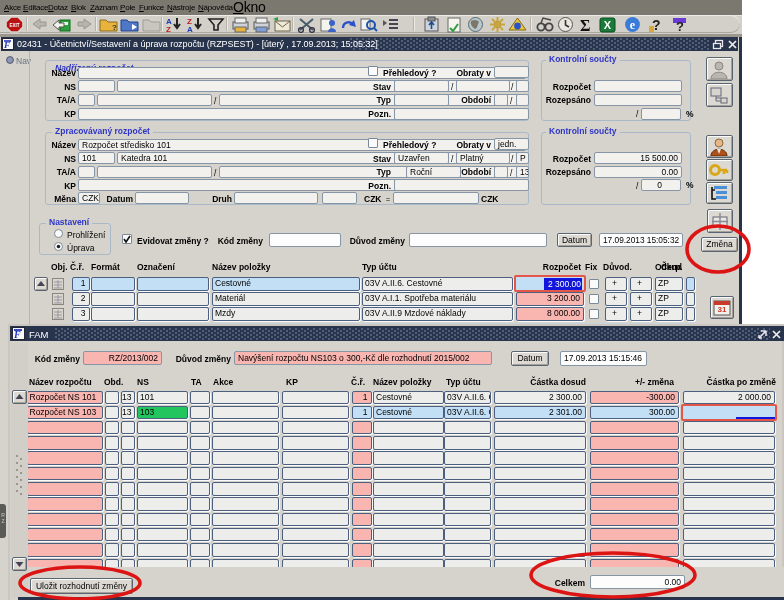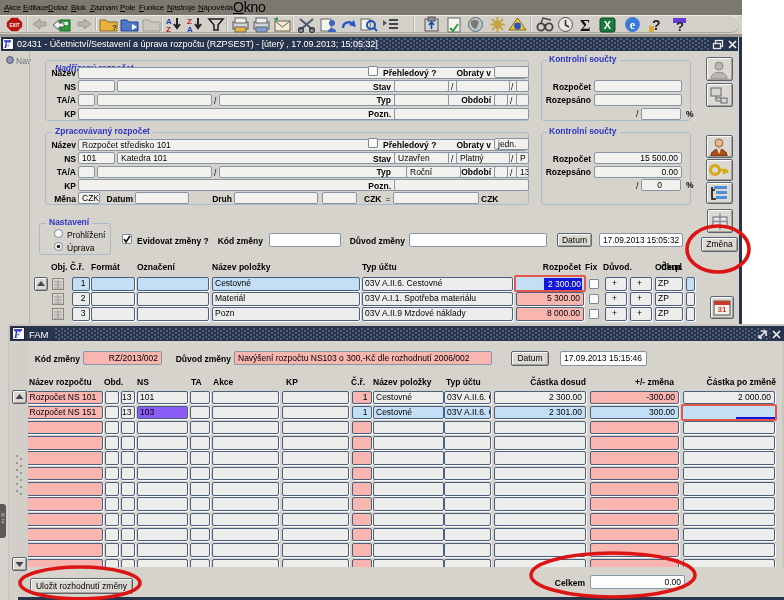--- a/index.html
+++ b/index.html
@@ -343,36 +343,36 @@
     <rect x="0.5" y="0.5" width="11" height="11" fill="#d9d6d0" stroke="#8a877f"></rect>
     <g stroke="#9a97a0" stroke-width="1">
       <path d="M2 4 L10 4 M2 7 L10 7 M2 10 L10 10 M6 2 L6 10"></path>
     </g>
   </svg>
 <div class="f" style="left:71.5px;top:292.2px;width:18px;height:13.5px;background:#ededeb;border-color:#4d5f7e;box-shadow:1px 1px 0 rgba(252,253,255,0.95);line-height:11.5px;text-align:right;padding-right:3px;font-size:8.5px;">2</div>
 <div class="f" style="left:91px;top:292.2px;width:44px;height:13.5px;background:#ededeb;border-color:#4d5f7e;box-shadow:1px 1px 0 rgba(252,253,255,0.95);line-height:11.5px;text-align:left;padding-left:2px;font-size:8.5px;"></div>
 <div class="f" style="left:137px;top:292.2px;width:72px;height:13.5px;background:#ededeb;border-color:#4d5f7e;box-shadow:1px 1px 0 rgba(252,253,255,0.95);line-height:11.5px;text-align:left;padding-left:2px;font-size:8.5px;"></div>
 <div class="f" style="left:212px;top:292.2px;width:148px;height:13.5px;background:#ededeb;border-color:#4d5f7e;box-shadow:1px 1px 0 rgba(252,253,255,0.95);line-height:11.5px;text-align:left;padding-left:2px;font-size:8.5px;">Materiál</div>
 <div class="f" style="left:362px;top:292.2px;width:151px;height:13.5px;background:#ededeb;border-color:#4d5f7e;box-shadow:1px 1px 0 rgba(252,253,255,0.95);line-height:11.5px;text-align:left;padding-left:2px;font-size:8.5px;">03V A.I.1. Spotřeba materiálu</div>
-<div class="f" style="left:516px;top:292.2px;width:68px;height:13.5px;background:#f9b5b0;border-color:#4d5f7e;box-shadow:1px 1px 0 rgba(252,253,255,0.95);line-height:11.5px;text-align:right;padding-right:3px;font-size:8.5px;">5 300.00</div>
+<div class="f" style="left:516px;top:292.2px;width:68px;height:13.5px;background:#f9b5b0;border-color:#4d5f7e;box-shadow:1px 1px 0 rgba(252,253,255,0.95);line-height:11.5px;text-align:right;padding-right:3px;font-size:8.5px;">3 200.00</div>
 <div class="cb" style="left:589px;top:294.2px;width:10px;height:10px;"></div>
 <div class="f" style="left:605px;top:292.2px;width:22px;height:13.5px;background:#ededeb;border-color:#4d5f7e;box-shadow:1px 1px 0 rgba(252,253,255,0.95);line-height:11.5px;text-align:center;padding-right:3px;font-size:8.5px;">+</div>
 <div class="f" style="left:630px;top:292.2px;width:22px;height:13.5px;background:#ededeb;border-color:#4d5f7e;box-shadow:1px 1px 0 rgba(252,253,255,0.95);line-height:11.5px;text-align:center;padding-right:3px;font-size:8.5px;">+</div>
 <div class="f" style="left:655px;top:292.2px;width:28px;height:13.5px;background:#ededeb;border-color:#4d5f7e;box-shadow:1px 1px 0 rgba(252,253,255,0.95);line-height:11.5px;text-align:left;padding-left:2px;font-size:8.5px;">ZP</div>
 <div class="f" style="left:686px;top:292.2px;width:9px;height:13.5px;background:#ededeb;border-color:#4d5f7e;box-shadow:1px 1px 0 rgba(252,253,255,0.95);line-height:11.5px;text-align:left;padding-left:2px;font-size:8.5px;"></div>
 <svg style="position:absolute;left:52px;top:308.4px;" width="12" height="12" viewBox="0 0 12 12">
     <rect x="0.5" y="0.5" width="11" height="11" fill="#d9d6d0" stroke="#8a877f"></rect>
     <g stroke="#9a97a0" stroke-width="1">
       <path d="M2 4 L10 4 M2 7 L10 7 M2 10 L10 10 M6 2 L6 10"></path>
     </g>
   </svg>
 <div class="f" style="left:71.5px;top:307.4px;width:18px;height:13.5px;background:#ededeb;border-color:#4d5f7e;box-shadow:1px 1px 0 rgba(252,253,255,0.95);line-height:11.5px;text-align:right;padding-right:3px;font-size:8.5px;">3</div>
 <div class="f" style="left:91px;top:307.4px;width:44px;height:13.5px;background:#ededeb;border-color:#4d5f7e;box-shadow:1px 1px 0 rgba(252,253,255,0.95);line-height:11.5px;text-align:left;padding-left:2px;font-size:8.5px;"></div>
 <div class="f" style="left:137px;top:307.4px;width:72px;height:13.5px;background:#ededeb;border-color:#4d5f7e;box-shadow:1px 1px 0 rgba(252,253,255,0.95);line-height:11.5px;text-align:left;padding-left:2px;font-size:8.5px;"></div>
-<div class="f" style="left:212px;top:307.4px;width:148px;height:13.5px;background:#ededeb;border-color:#4d5f7e;box-shadow:1px 1px 0 rgba(252,253,255,0.95);line-height:11.5px;text-align:left;padding-left:2px;font-size:8.5px;">Pozn</div>
+<div class="f" style="left:212px;top:307.4px;width:148px;height:13.5px;background:#ededeb;border-color:#4d5f7e;box-shadow:1px 1px 0 rgba(252,253,255,0.95);line-height:11.5px;text-align:left;padding-left:2px;font-size:8.5px;">Mzdy</div>
 <div class="f" style="left:362px;top:307.4px;width:151px;height:13.5px;background:#ededeb;border-color:#4d5f7e;box-shadow:1px 1px 0 rgba(252,253,255,0.95);line-height:11.5px;text-align:left;padding-left:2px;font-size:8.5px;">03V A.II.9 Mzdové náklady</div>
 <div class="f" style="left:516px;top:307.4px;width:68px;height:13.5px;background:#f9b5b0;border-color:#4d5f7e;box-shadow:1px 1px 0 rgba(252,253,255,0.95);line-height:11.5px;text-align:right;padding-right:3px;font-size:8.5px;">8 000.00</div>
 <div class="cb" style="left:589px;top:309.4px;width:10px;height:10px;"></div>
 <div class="f" style="left:605px;top:307.4px;width:22px;height:13.5px;background:#ededeb;border-color:#4d5f7e;box-shadow:1px 1px 0 rgba(252,253,255,0.95);line-height:11.5px;text-align:center;padding-right:3px;font-size:8.5px;">+</div>
 <div class="f" style="left:630px;top:307.4px;width:22px;height:13.5px;background:#ededeb;border-color:#4d5f7e;box-shadow:1px 1px 0 rgba(252,253,255,0.95);line-height:11.5px;text-align:center;padding-right:3px;font-size:8.5px;">+</div>
 <div class="f" style="left:655px;top:307.4px;width:28px;height:13.5px;background:#ededeb;border-color:#4d5f7e;box-shadow:1px 1px 0 rgba(252,253,255,0.95);line-height:11.5px;text-align:left;padding-left:2px;font-size:8.5px;">ZP</div>
 <div class="f" style="left:686px;top:307.4px;width:9px;height:13.5px;background:#ededeb;border-color:#4d5f7e;box-shadow:1px 1px 0 rgba(252,253,255,0.95);line-height:11.5px;text-align:left;padding-left:2px;font-size:8.5px;"></div>
 <div class="b" style="left:34px;top:277px;width:14px;height:14px;line-height:12px;font-size:8.5px;"></div>
 <svg style="position:absolute;left:34px;top:277px;" width="14" height="14" viewBox="0 0 14 14">
     <path d="M7 4 L11 9 L3 9 Z" fill="#445"></path>
@@ -442,21 +442,21 @@
 <svg style="position:absolute;left:757px;top:329px;" width="12" height="11" viewBox="0 0 12 11">
     <path d="M2 9 L9 2 M9 2 L4 2 M9 2 L9 7" stroke="#e8e8ee" stroke-width="1.5" fill="none"></path>
     <path d="M2 9 L5 9 M2 9 L2 6" stroke="#e8e8ee" stroke-width="1.5"></path>
   </svg>
 <svg style="position:absolute;left:771px;top:329px;" width="11" height="11" viewBox="0 0 11 11">
     <path d="M2 2 L9 9 M9 2 L2 9" stroke="#eee" stroke-width="1.7"></path>
   </svg>
 <div class="l" style="left:30px;top:355px;width:50px;text-align:right;">Kód změny</div>
 <div class="f" style="left:83px;top:351px;width:79px;height:14px;background:#f9b5b0;line-height:12px;text-align:right;padding-right:3px;font-size:8.5px;">RZ/2013/002</div>
 <div class="l" style="left:171px;top:355px;width:60px;text-align:right;">Důvod změny</div>
-<div class="f" style="left:234px;top:351px;width:258px;height:14px;background:#f9b5b0;line-height:12px;text-align:left;padding-left:3px;font-size:8.5px;">Navýšení rozpočtu NS103 o 300,-Kč dle rozhodnutí 2006/002</div>
+<div class="f" style="left:234px;top:351px;width:258px;height:14px;background:#f9b5b0;line-height:12px;text-align:left;padding-left:3px;font-size:8.5px;">Navýšení rozpočtu NS103 o 300,-Kč dle rozhodnutí 2015/002</div>
 <div class="b" style="left:511px;top:351px;width:38px;height:15px;line-height:13px;font-size:8.5px;">Datum</div>
 <div class="f" style="left:560px;top:351px;width:87px;height:15px;background:#fdfdfd;line-height:13px;text-align:left;padding-left:3px;font-size:8.5px;">17.09.2013 15:15:46</div>
 <div class="l" style="left:29px;top:378px;">Název rozpočtu</div>
 <div class="l" style="left:104px;top:378px;">Obd.</div>
 <div class="l" style="left:137px;top:378px;">NS</div>
 <div class="l" style="left:191px;top:378px;">TA</div>
 <div class="l" style="left:213px;top:378px;">Akce</div>
 <div class="l" style="left:286px;top:378px;">KP</div>
 <div class="l" style="left:351px;top:378px;">Č.ř.</div>
 <div class="l" style="left:373px;top:378px;">Název položky</div>
@@ -470,24 +470,24 @@
 <div class="f" style="left:137px;top:390.5px;width:51px;height:13.5px;background:#ededeb;border-color:#4d5f7e;box-shadow:1px 1px 0 rgba(252,253,255,0.95);line-height:11.5px;text-align:left;padding-left:2px;font-size:8.5px;">101</div>
 <div class="f" style="left:190px;top:390.5px;width:20px;height:13.5px;background:#ededeb;border-color:#4d5f7e;box-shadow:1px 1px 0 rgba(252,253,255,0.95);line-height:11.5px;text-align:left;padding-left:2px;font-size:8.5px;"></div>
 <div class="f" style="left:212px;top:390.5px;width:67px;height:13.5px;background:#ededeb;border-color:#4d5f7e;box-shadow:1px 1px 0 rgba(252,253,255,0.95);line-height:11.5px;text-align:left;padding-left:2px;font-size:8.5px;"></div>
 <div class="f" style="left:282px;top:390.5px;width:67px;height:13.5px;background:#ededeb;border-color:#4d5f7e;box-shadow:1px 1px 0 rgba(252,253,255,0.95);line-height:11.5px;text-align:left;padding-left:2px;font-size:8.5px;"></div>
 <div class="f" style="left:351.5px;top:390.5px;width:20px;height:13.5px;background:#f9b5b0;border-color:#4d5f7e;box-shadow:1px 1px 0 rgba(252,253,255,0.95);line-height:11.5px;text-align:right;padding-right:3px;font-size:8.5px;">1</div>
 <div class="f" style="left:373px;top:390.5px;width:71px;height:13.5px;background:#ededeb;border-color:#4d5f7e;box-shadow:1px 1px 0 rgba(252,253,255,0.95);line-height:11.5px;text-align:left;padding-left:2px;font-size:8.5px;">Cestovné</div>
 <div class="f" style="left:444px;top:390.5px;width:47px;height:13.5px;background:#ededeb;border-color:#4d5f7e;box-shadow:1px 1px 0 rgba(252,253,255,0.95);line-height:11.5px;text-align:left;padding-left:2px;font-size:8.5px;">03V A.II.6. C</div>
 <div class="f" style="left:494px;top:390.5px;width:92px;height:13.5px;background:#ededeb;border-color:#4d5f7e;box-shadow:1px 1px 0 rgba(252,253,255,0.95);line-height:11.5px;text-align:right;padding-right:3px;font-size:8.5px;">2 300.00</div>
 <div class="f" style="left:590px;top:390.5px;width:89px;height:13.5px;background:#f9b5b0;border-color:#4d5f7e;box-shadow:1px 1px 0 rgba(252,253,255,0.95);line-height:11.5px;text-align:right;padding-right:3px;font-size:8.5px;">-300.00</div>
 <div class="f" style="left:683px;top:390.5px;width:92px;height:13.5px;background:#ededeb;border-color:#4d5f7e;box-shadow:1px 1px 0 rgba(252,253,255,0.95);line-height:11.5px;text-align:right;padding-right:3px;font-size:8.5px;">2 000.00</div>
-<div class="f" style="left:26.5px;top:405.8px;width:76.5px;height:13.5px;background:#f9b5b0;border-color:#4d5f7e;box-shadow:1px 1px 0 rgba(252,253,255,0.95);line-height:11.5px;text-align:left;padding-left:2px;font-size:8.5px;">Rozpočet NS 151</div>
+<div class="f" style="left:26.5px;top:405.8px;width:76.5px;height:13.5px;background:#f9b5b0;border-color:#4d5f7e;box-shadow:1px 1px 0 rgba(252,253,255,0.95);line-height:11.5px;text-align:left;padding-left:2px;font-size:8.5px;">Rozpočet NS 103</div>
 <div class="f" style="left:105px;top:405.8px;width:14px;height:13.5px;background:#ededeb;border-color:#4d5f7e;box-shadow:1px 1px 0 rgba(252,253,255,0.95);line-height:11.5px;text-align:left;padding-left:2px;font-size:8.5px;"></div>
 <div class="f" style="left:121px;top:405.8px;width:14px;height:13.5px;background:#ededeb;border-color:#4d5f7e;box-shadow:1px 1px 0 rgba(252,253,255,0.95);line-height:11.5px;text-align:right;padding-right:3px;font-size:8.5px;">13</div>
-<div class="f" style="left:137px;top:405.8px;width:51px;height:13.5px;background:#8b5cf6;border-color:#4d5f7e;box-shadow:1px 1px 0 rgba(252,253,255,0.95);line-height:11.5px;text-align:left;padding-left:2px;font-size:8.5px;">103</div>
+<div class="f" style="left:137px;top:405.8px;width:51px;height:13.5px;background:#22c55e;border-color:#4d5f7e;box-shadow:1px 1px 0 rgba(252,253,255,0.95);line-height:11.5px;text-align:left;padding-left:2px;font-size:8.5px;">103</div>
 <div class="f" style="left:190px;top:405.8px;width:20px;height:13.5px;background:#ededeb;border-color:#4d5f7e;box-shadow:1px 1px 0 rgba(252,253,255,0.95);line-height:11.5px;text-align:left;padding-left:2px;font-size:8.5px;"></div>
 <div class="f" style="left:212px;top:405.8px;width:67px;height:13.5px;background:#ededeb;border-color:#4d5f7e;box-shadow:1px 1px 0 rgba(252,253,255,0.95);line-height:11.5px;text-align:left;padding-left:2px;font-size:8.5px;"></div>
 <div class="f" style="left:282px;top:405.8px;width:67px;height:13.5px;background:#ededeb;border-color:#4d5f7e;box-shadow:1px 1px 0 rgba(252,253,255,0.95);line-height:11.5px;text-align:left;padding-left:2px;font-size:8.5px;"></div>
 <div class="f" style="left:351.5px;top:405.8px;width:20px;height:13.5px;background:#c2dff5;border-color:#4d5f7e;box-shadow:1px 1px 0 rgba(252,253,255,0.95);line-height:11.5px;text-align:right;padding-right:3px;font-size:8.5px;">1</div>
 <div class="f" style="left:373px;top:405.8px;width:71px;height:13.5px;background:#c2dff5;border-color:#4d5f7e;box-shadow:1px 1px 0 rgba(252,253,255,0.95);line-height:11.5px;text-align:left;padding-left:2px;font-size:8.5px;">Cestovné</div>
 <div class="f" style="left:444px;top:405.8px;width:47px;height:13.5px;background:#c2dff5;border-color:#4d5f7e;box-shadow:1px 1px 0 rgba(252,253,255,0.95);line-height:11.5px;text-align:left;padding-left:2px;font-size:8.5px;">03V A.II.6. C</div>
 <div class="f" style="left:494px;top:405.8px;width:92px;height:13.5px;background:#c2dff5;border-color:#4d5f7e;box-shadow:1px 1px 0 rgba(252,253,255,0.95);line-height:11.5px;text-align:right;padding-right:3px;font-size:8.5px;">2 301.00</div>
 <div class="f" style="left:590px;top:405.8px;width:89px;height:13.5px;background:#c2dff5;border-color:#4d5f7e;box-shadow:1px 1px 0 rgba(252,253,255,0.95);line-height:11.5px;text-align:right;padding-right:3px;font-size:8.5px;">300.00</div>
 <div class="f" style="left:683px;top:405.8px;width:92px;height:13.5px;background:#c2dff5;border-color:#4d5f7e;box-shadow:1px 1px 0 rgba(252,253,255,0.95);line-height:11.5px;text-align:left;padding-left:2px;font-size:8.5px;"></div>
 <div style="left:681px;top:403.8px;width:96px;height:17px;border:2px solid #e4554a;border-radius:2px;background:#c2dff5;overflow:hidden">

